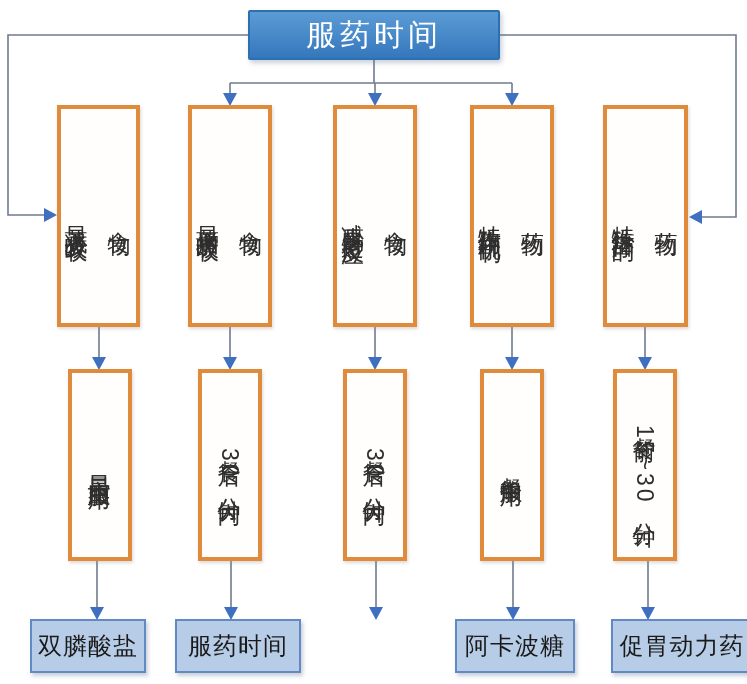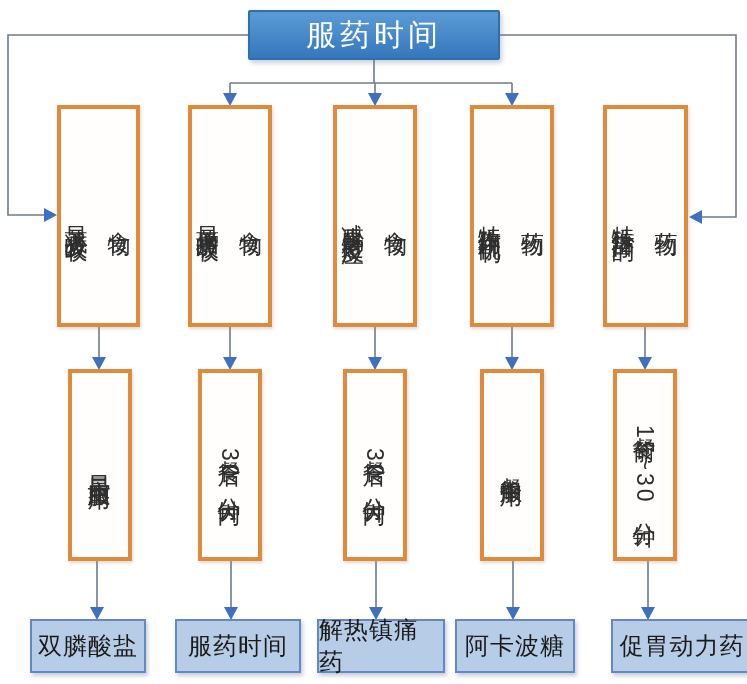--- a/index.html
+++ b/index.html
@@ -144,23 +144,20 @@
   <div class="node timing c5">
     <span class="vtxt">餐前15~30分钟</span>
   </div>
 
   <div class="node drug c1">
     <span>双膦酸盐</span>
   </div>
   <div class="node drug c2">
     <span>服药时间</span>
   </div>
-  <div class="node drug c3">
-    <span>解热镇痛药</span>
-  </div>
   <div class="node drug c4">
     <span>阿卡波糖</span>
   </div>
   <div class="node drug c5">
     <span>促胃动力药</span>
   </div>
 
 </div>
 
 </body></html>

